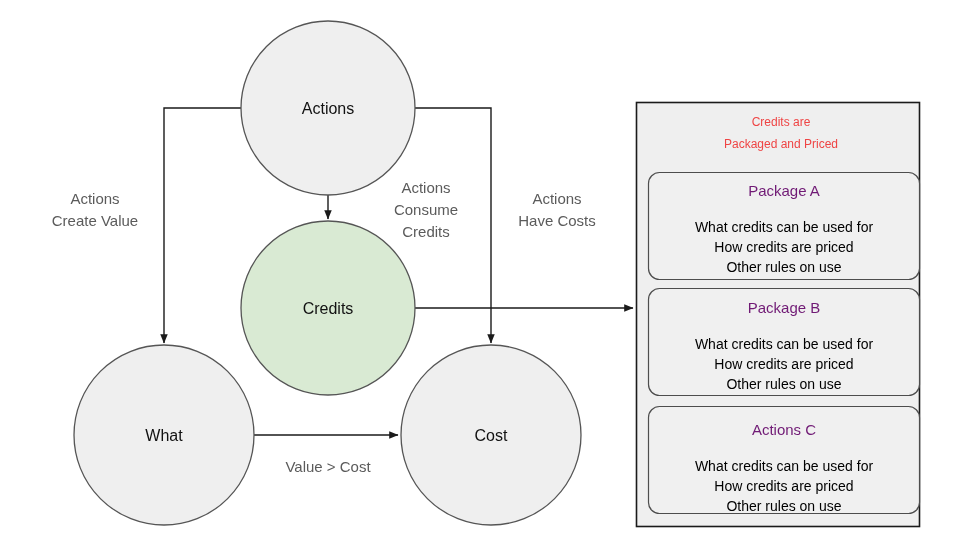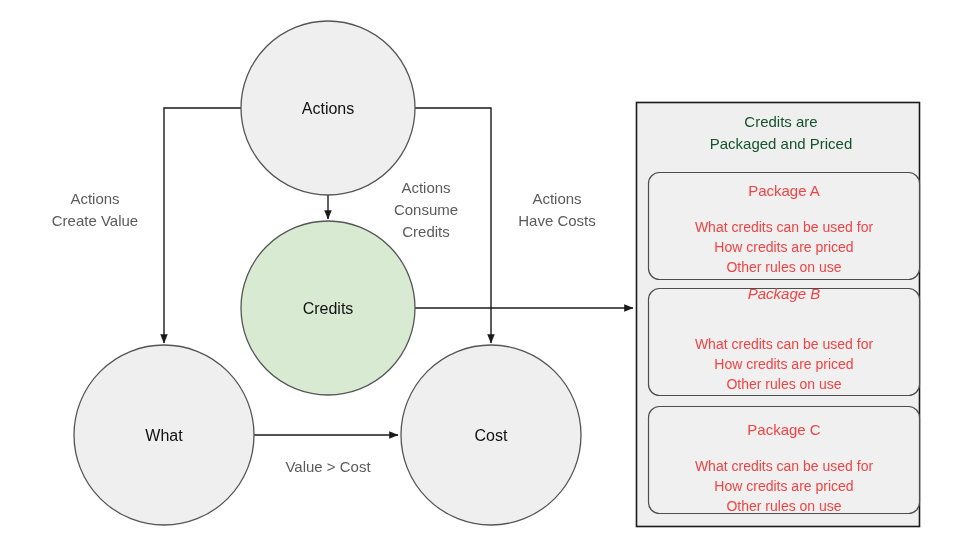--- a/index.html
+++ b/index.html
@@ -48,41 +48,41 @@
     color: #5b5b5b;
     font-size: 15px;
     line-height: 22px;
     white-space: pre;
     transform: translate(-50%, -50%);
   }
 
   .panel-title {
     position: absolute;
     text-align: center;
-    color: #14532d;
-    font-size: 15px;
+    color: #ef4444;
+    font-size: 12px;
     line-height: 22px;
     white-space: pre;
     transform: translate(-50%, -50%);
   }
 
   .pkg-title {
     position: absolute;
     text-align: center;
-    color: #ef4444;
+    color: #701a75;
     font-size: 15px;
     line-height: 20px;
     white-space: pre;
     transform: translate(-50%, -50%);
   }
 
   .pkg-body {
     position: absolute;
     text-align: center;
-    color: #ef4444;
+    color: #000000;
     font-size: 14px;
     line-height: 20px;
     white-space: pre;
     transform: translate(-50%, -50%);
   }
 </style>
 </head>
 <body>
 
 <div id="diagram-canvas">
@@ -145,23 +145,23 @@
   <div class="edge-label" style="left:328px; top:467px;text-align:center;">Value &gt; Cost</div>
 
   <div class="panel-title" style="left:781px; top:133px;">Credits are
 Packaged and Priced</div>
 
   <div class="pkg-title" style="left:784px; top:191px;">Package A</div>
   <div class="pkg-body" style="left:784px; top:247px;">What credits can be used for
 How credits are priced
 Other rules on use</div>
 
-  <div class="pkg-title" style="left:784px; top:294px;font-style:italic;">Package B</div>
+  <div class="pkg-title" style="left:784px; top:308px;">Package B</div>
   <div class="pkg-body" style="left:784px; top:364px;">What credits can be used for
 How credits are priced
 Other rules on use</div>
 
-  <div class="pkg-title" style="left:784px; top:430px;">Package C</div>
+  <div class="pkg-title" style="left:784px; top:430px;">Actions C</div>
   <div class="pkg-body" style="left:784px; top:486px;">What credits can be used for
 How credits are priced
 Other rules on use</div>
 
 </div>
 
 </body></html>

